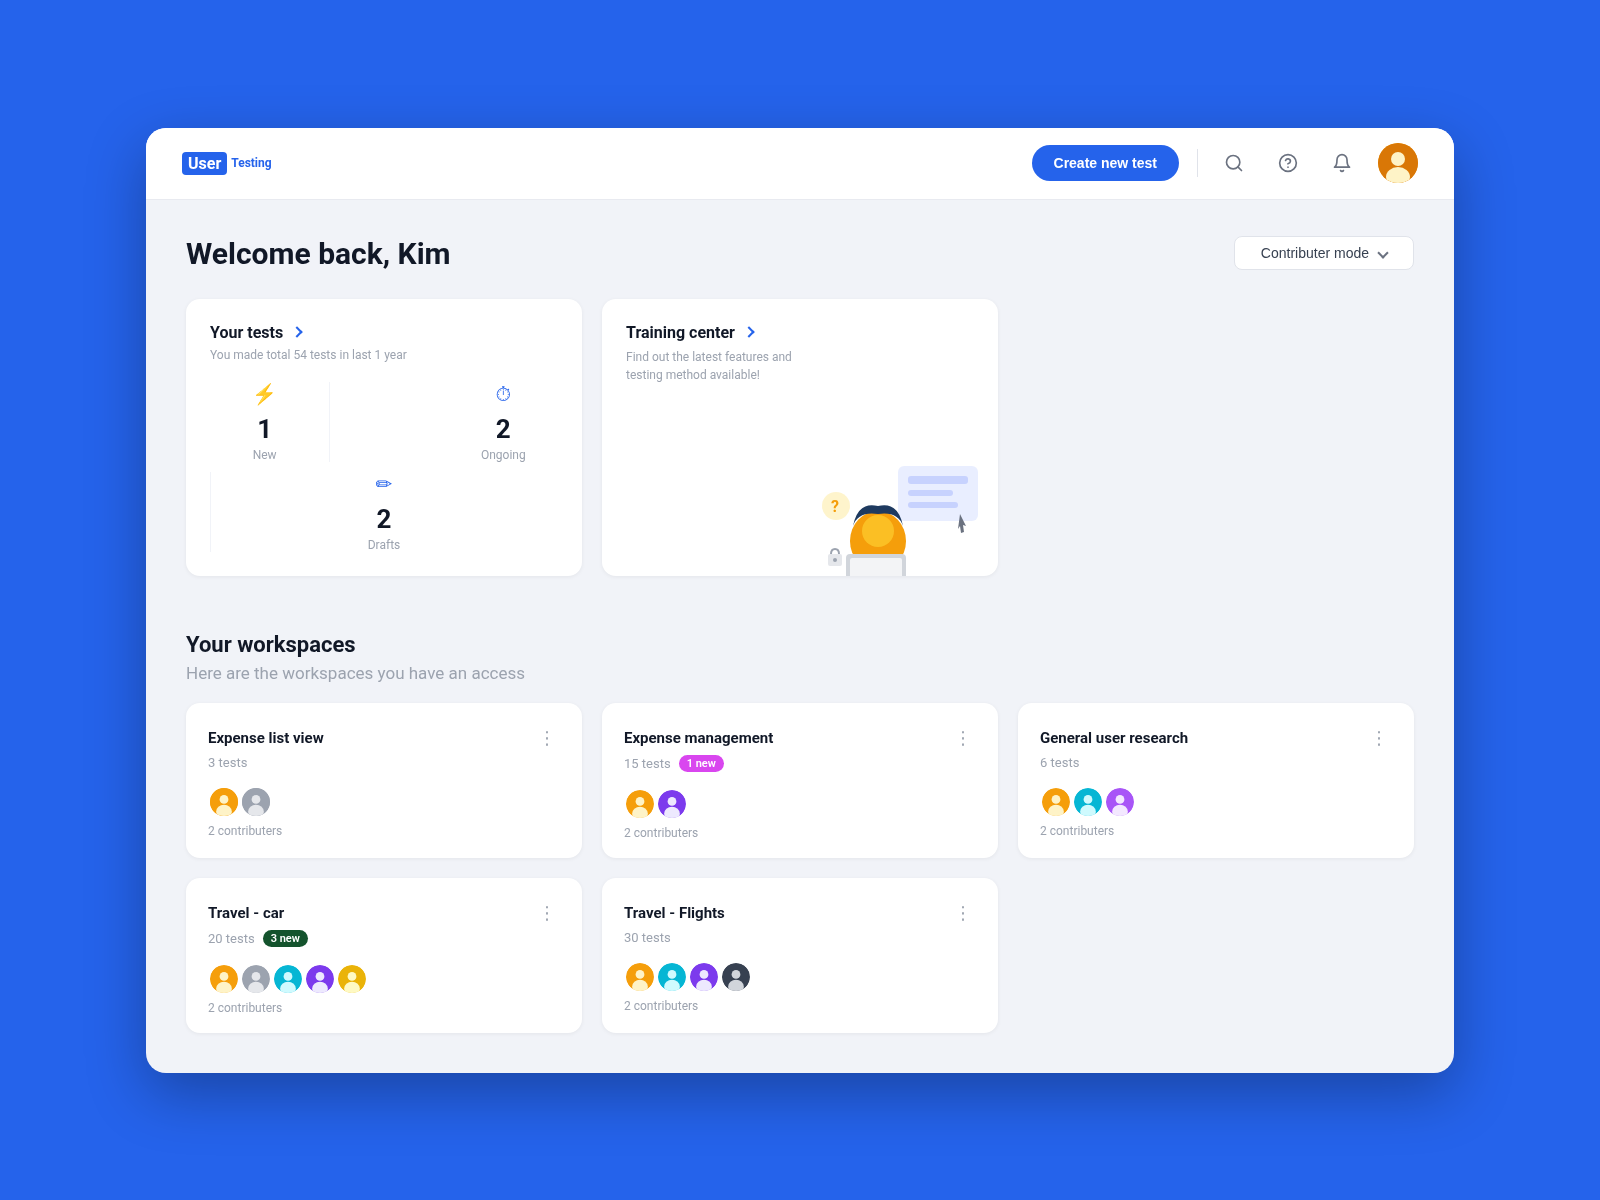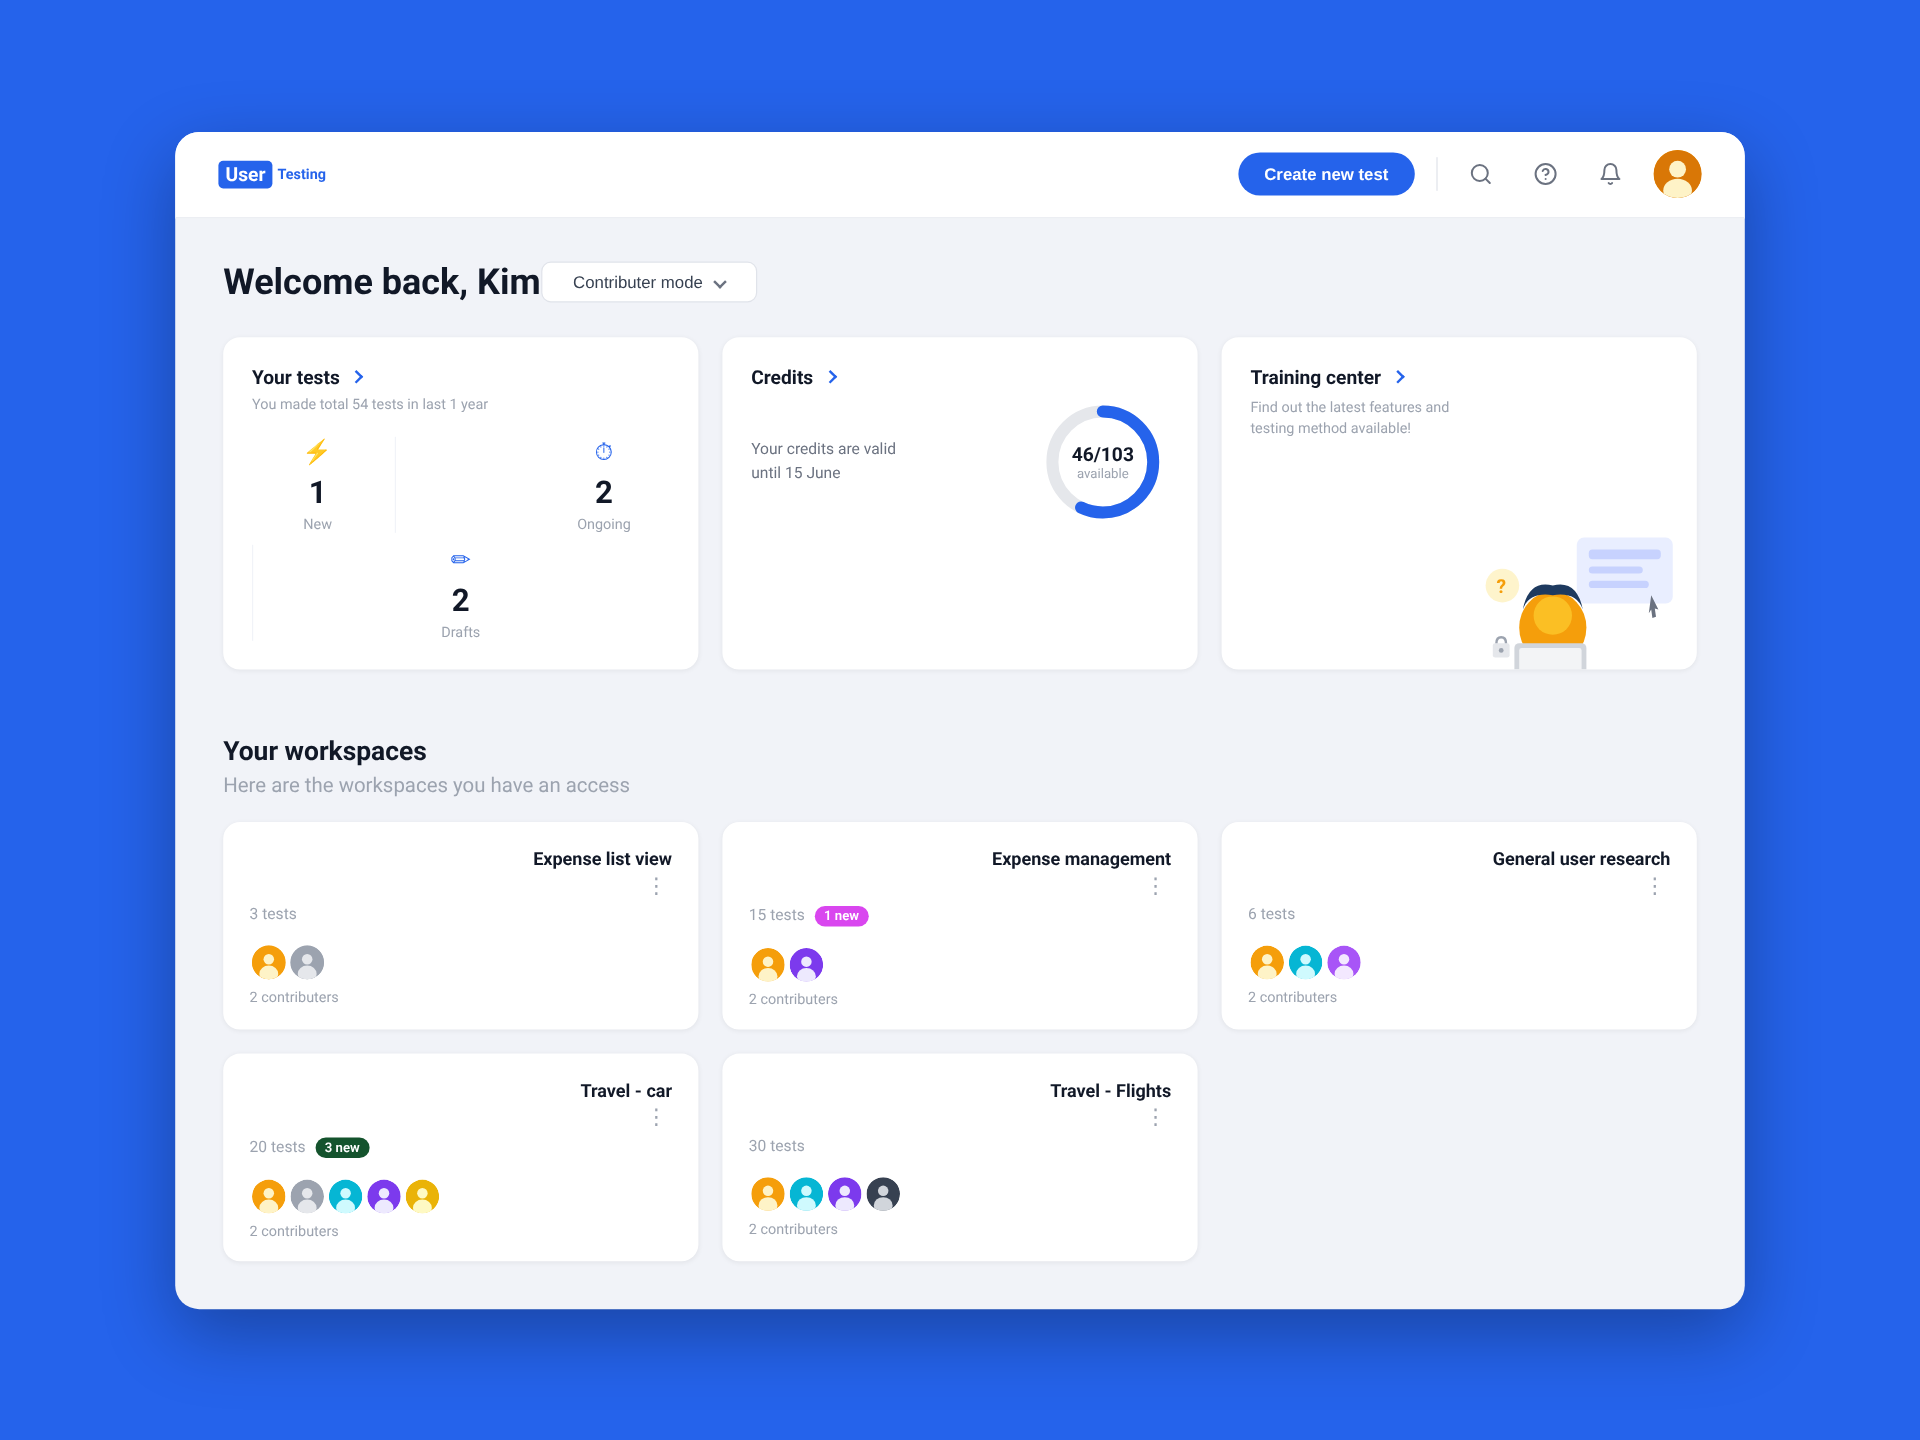--- a/index.html
+++ b/index.html
@@ -96,20 +96,21 @@
       justify-content: center;
       font-size: 16px;
     }
     
     .main-content {
       padding: 36px 40px 40px;
     }
     .welcome-row {
       display: flex;
       align-items: center;
+      justify-content: space-between;
       margin-bottom: 28px;
     }
     .welcome-title {
       font-size: 30px;
       font-weight: 700;
       color: #111827;
     }
     .mode-dropdown {
       display: flex;
       align-items: center;
@@ -251,24 +252,23 @@
       gap: 20px;
     }
     .workspace-card {
       background: #fff;
       border-radius: 14px;
       padding: 22px 22px 18px;
       box-shadow: 0 1px 4px rgba(0,0,0,0.06);
     }
     .workspace-header {
       display: flex;
-      align-items: flex-end;
+      align-items: center;
       justify-content: space-between;
       margin-bottom: 4px;
-      flex-direction: column;
     }
     .workspace-name {
       font-size: 15px;
       font-weight: 700;
       color: #111827;
     }
     .workspace-tests {
       font-size: 13px;
       color: #9ca3af;
       margin-bottom: 16px;
@@ -421,41 +421,20 @@
           </div>
           <div class="stat-divider"></div>
           <div class="stat-item">
             <div class="stat-icon">✏</div>
             <div class="stat-number">2</div>
             <div class="stat-label">Drafts</div>
           </div>
         </div>
       </div>
 
-      <div class="card">
-        <div class="card-title">
-          <span>Credits</span>
-          <span class="chevron-right"></span>
-        </div>
-        <div class="credits-card-inner">
-          <p class="credits-text">Your credits are valid until 15 June</p>
-          <div class="donut-wrap">
-            <svg viewBox="0 0 110 110" width="110" height="110">
-
-              <circle cx="55" cy="55" r="42" fill="none" stroke="#e5e7eb" stroke-width="10"></circle>
-
-              <circle cx="55" cy="55" r="42" fill="none" stroke="#2563eb" stroke-width="10" stroke-dasharray="255.47" stroke-dashoffset="105" stroke-linecap="round" transform="rotate(-90 55 55)"></circle>
-            </svg>
-            <div class="donut-label">
-              <div class="donut-main">46/103</div>
-              <div class="donut-sub">available</div>
-            </div>
-          </div>
-        </div>
-      </div>
 
       <div class="card training-card">
         <div class="card-title">
           <span>Training center</span>
           <span class="chevron-right"></span>
         </div>
         <p class="training-card-subtitle">Find out the latest features and testing method available!</p>
 
         <svg class="training-illustration" viewBox="0 0 180 130">
 

